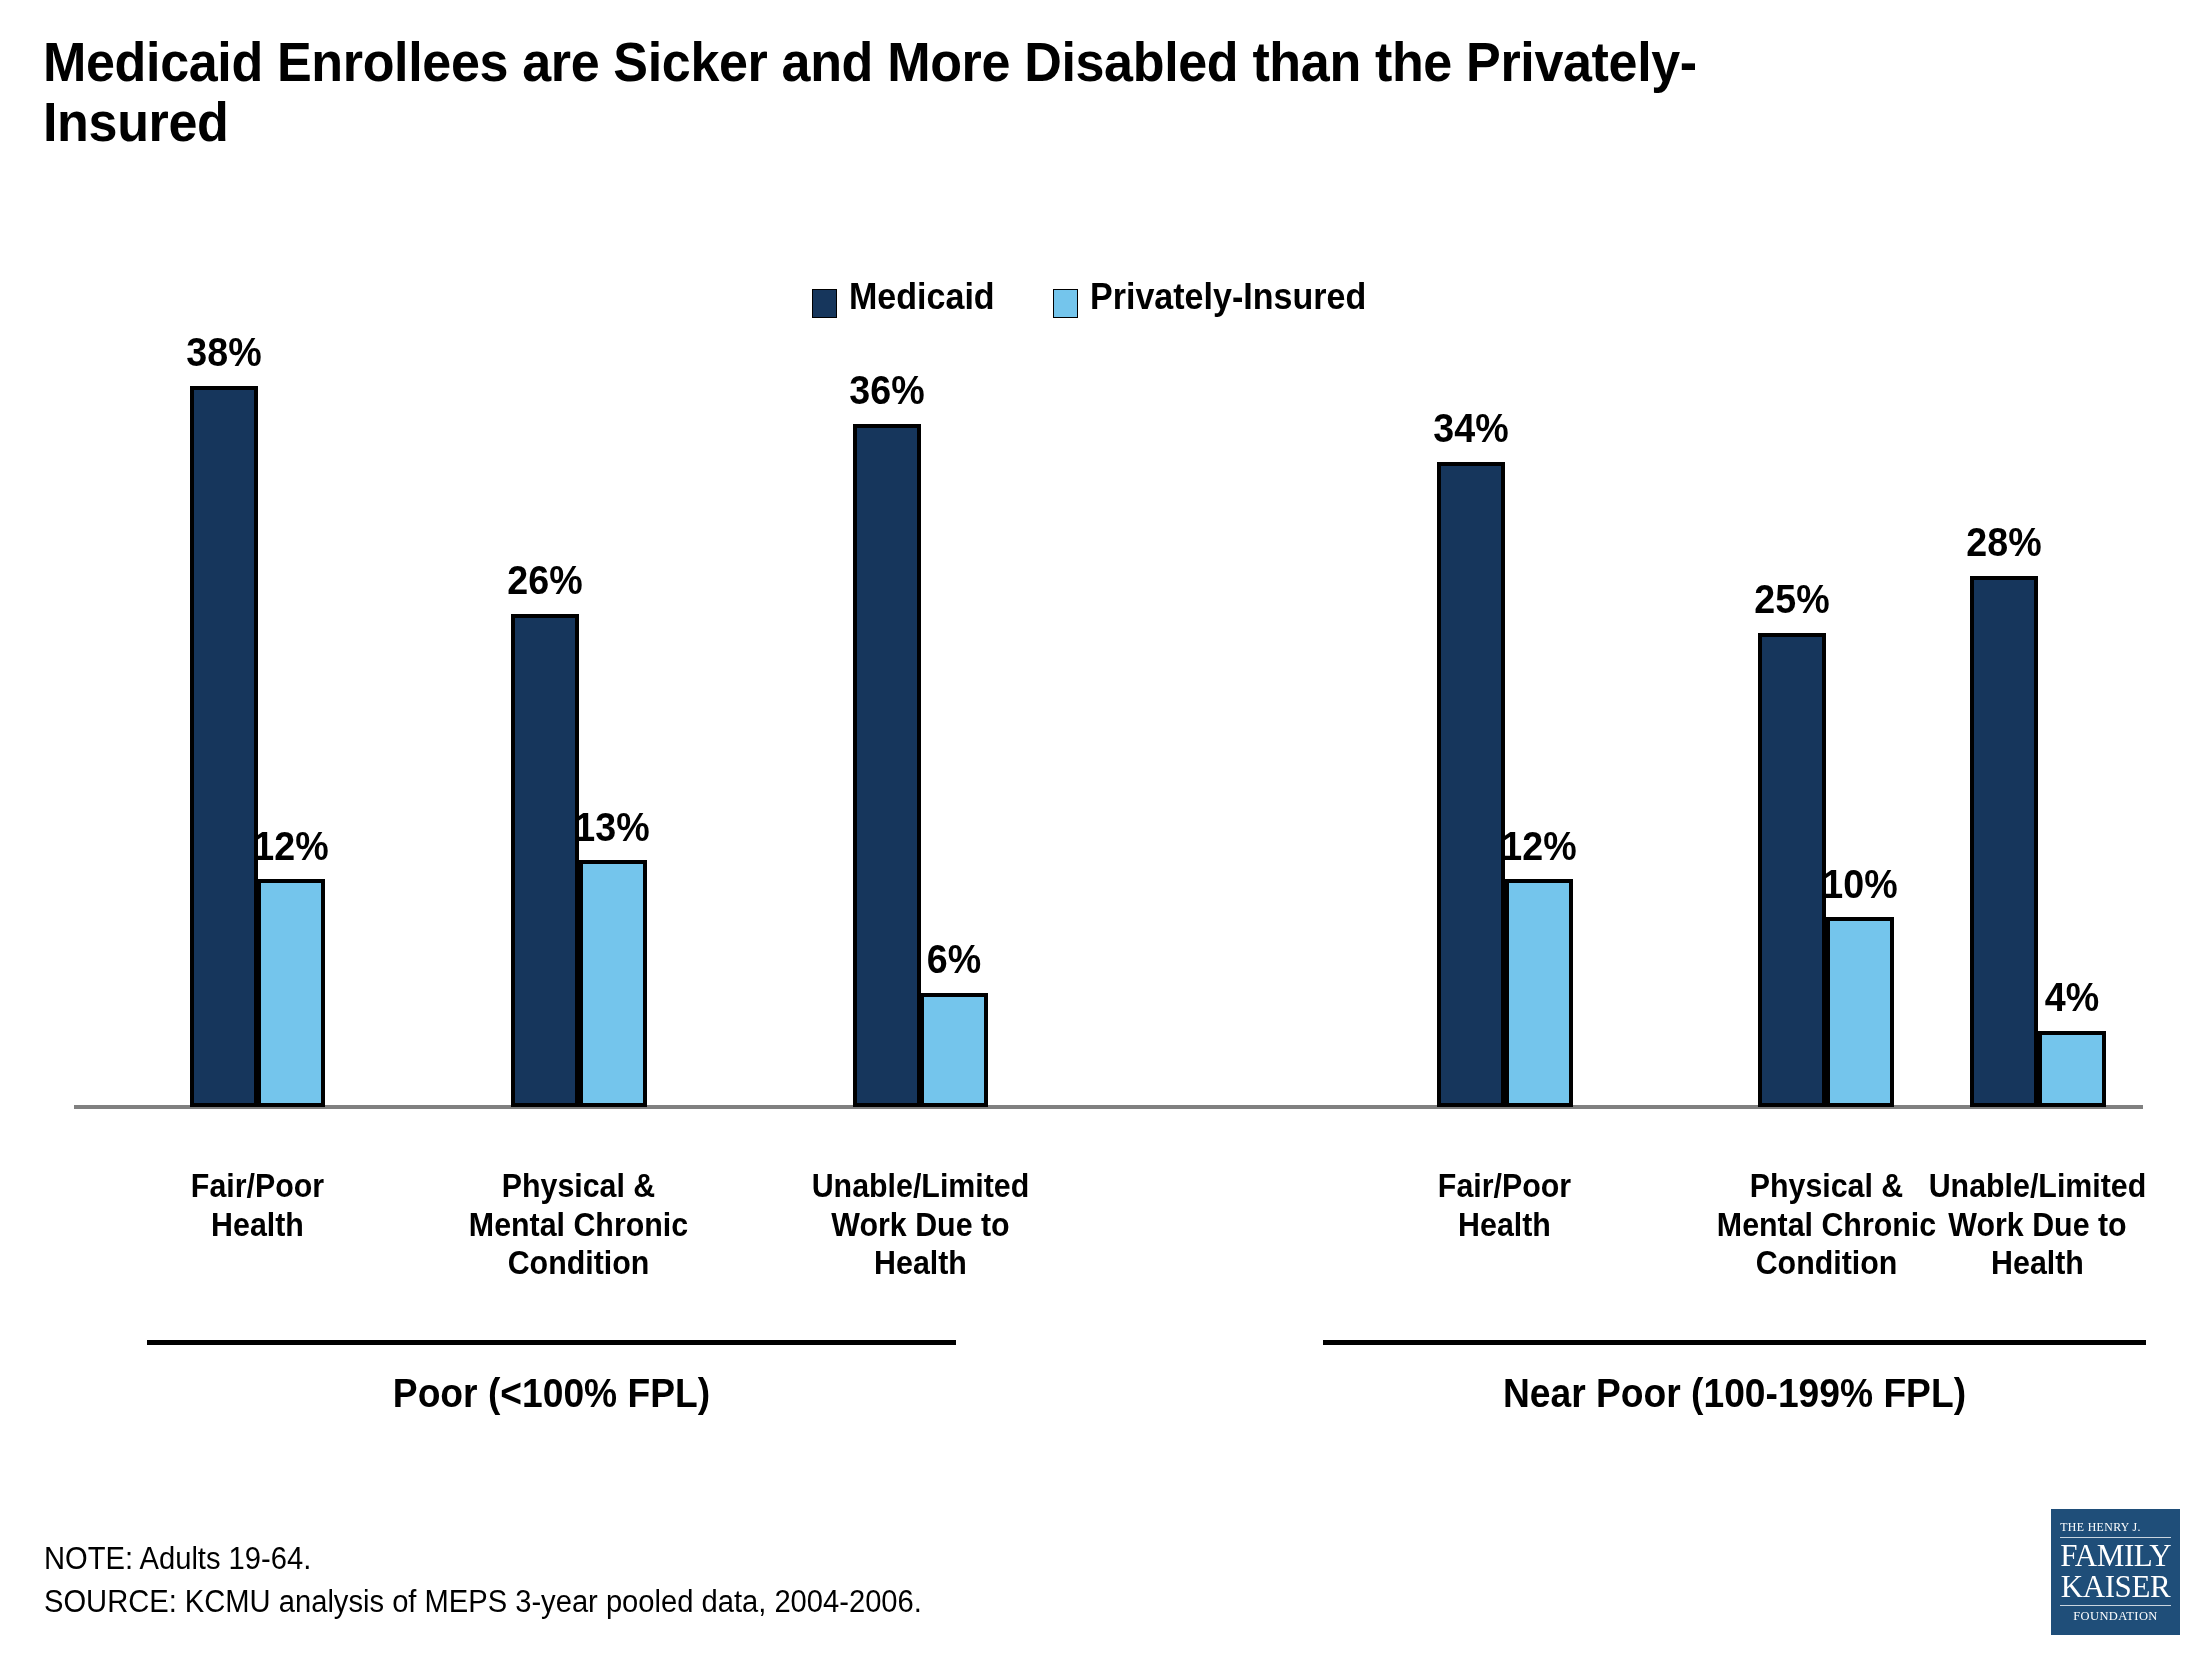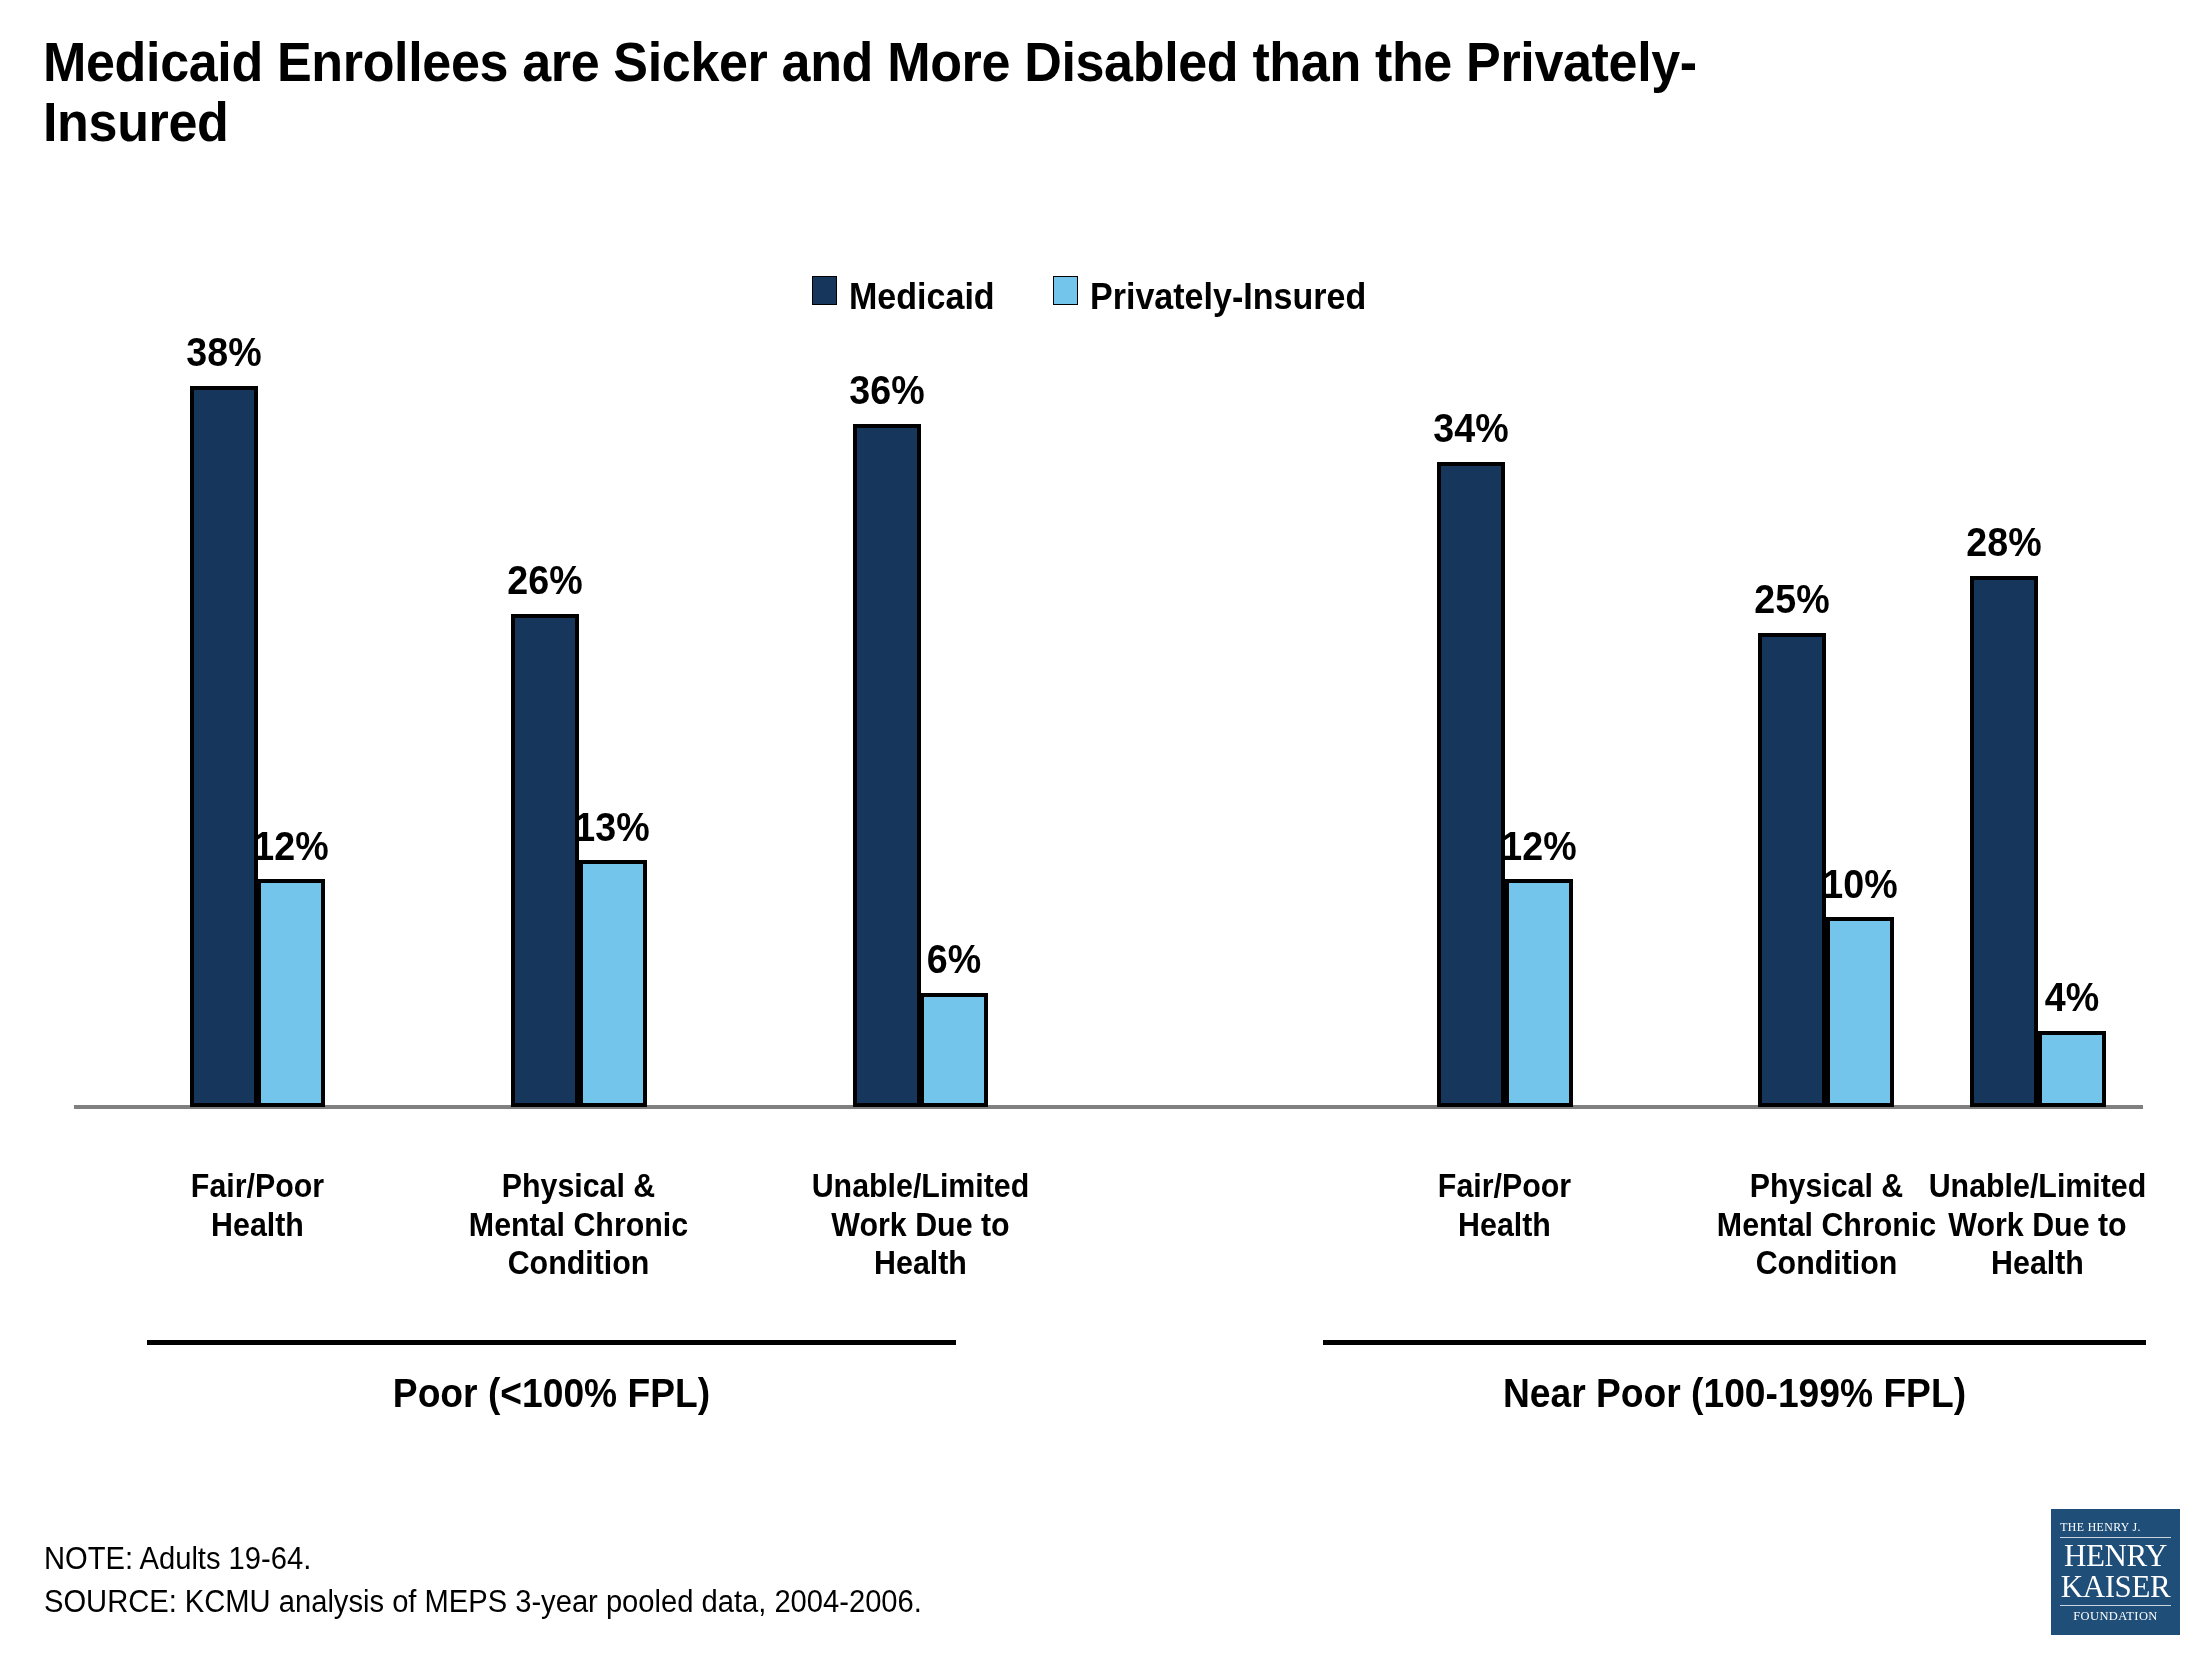--- a/index.html
+++ b/index.html
@@ -30,21 +30,21 @@
   
   #legend{
     position:absolute;
     left:812px; top:276px;
     display:flex;
     align-items:center;
     gap:46px;
   }
   .legend-entry{
     display:flex;
-    align-items:flex-start;
+    align-items:flex-end;
     gap:11.8px;
   }
   .legend-swatch{
     width:25px;height:29px;
     border:1.5px solid #000;
     box-sizing:border-box;
   }
   .legend-label{
     font-size:37px;
     font-weight:bold;
@@ -242,18 +242,18 @@
 </div>
 
 <div id="footer">
   <div>NOTE: Adults 19-64.</div>
   <div>SOURCE: KCMU analysis of MEPS 3-year pooled data, 2004-2006.</div>
 </div>
 
 <div id="logo">
   <div class="l-top">THE HENRY J.</div>
   <div class="l-main">
-    <div>HENRY</div>
+    <div>FAMILY</div>
     <div>KAISER</div>
   </div>
   <div class="l-bot">FOUNDATION</div>
 </div>
 
 
 </body></html>

